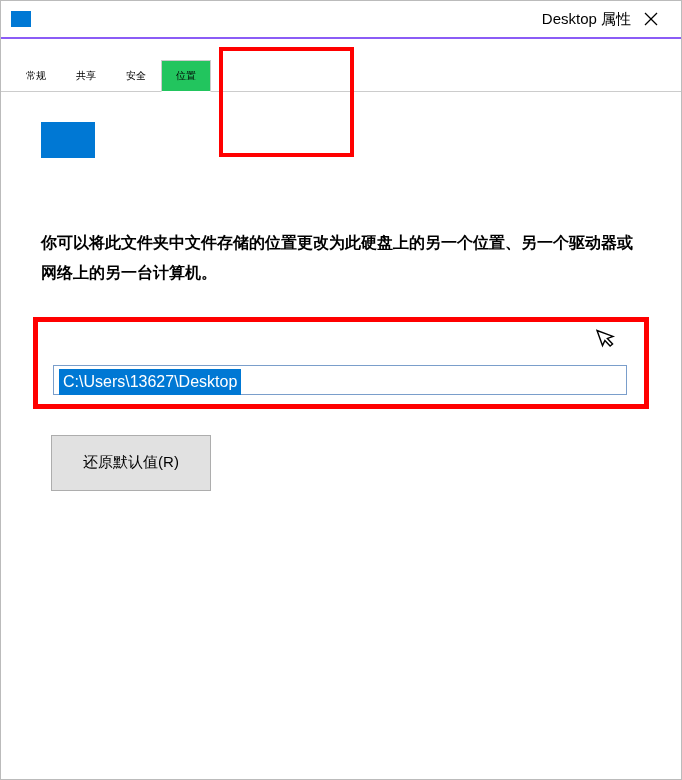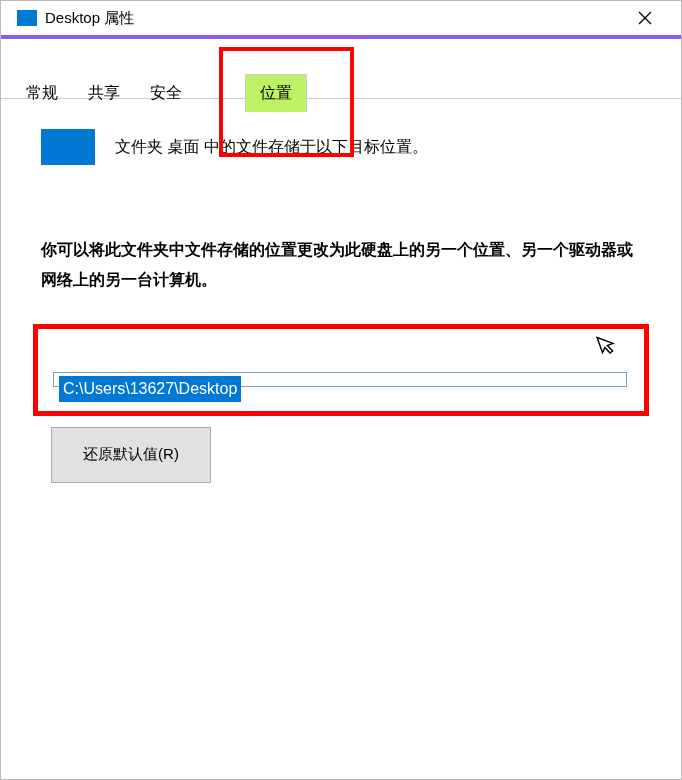--- a/index.html
+++ b/index.html
@@ -15,22 +15,23 @@
     .window {
       width: 100%;
       height: 100%;
       border: 1px solid #bbb;
       background: #fff;
     }
     .titlebar {
       height: 38px;
       display: flex;
       align-items: center;
-      padding: 0 16px;
-      border-bottom: 4px solid #8b5cf6;
+      padding: 0 10px;
+      border-bottom: 2px solid #8b5cf6;
+      text-align: right;
     }
     .titlebar-icon {
       width: 20px;
       height: 16px;
       background: #0078d4;
       margin-right: 8px;
     }
     .titlebar-title {
       flex: 1;
       font-size: 15px;
@@ -46,32 +47,31 @@
       cursor: pointer;
     }
     .tabs {
       display: flex;
       padding: 20px 0 0 10px;
       border-bottom: 1px solid #ccc;
       position: relative;
     }
     .tab {
       padding: 8px 14px;
-      font-size: 16px;
+      font-size: 10px;
       cursor: pointer;
       border: 1px solid transparent;
       border-bottom: none;
       position: relative;
-      top: 15px;
+      top: 1px;
     }
     .tab.active {
-      background: #bef264;
+      background: #22c55e;
       border: 1px solid #ccc;
       border-bottom: 1px solid #fff;
-      margin-left: 48px;
     }
     .highlight-tab {
       position: absolute;
       border: 4px solid #ff0000;
       top: 8px;
       left: 218px;
       width: 135px;
       height: 110px;
       pointer-events: none;
       z-index: 10;
@@ -115,21 +115,21 @@
       padding: 2px 4px;
       display: inline-block;
     }
     .path-wrap {
       width: 99%;
       border: 1px solid #7a9ecb;
       padding: 3px 5px;
       margin-top: 38px;
       margin-left: 2px;
       font-size: 16px;
-      height: 15px;
+      height: 30px;
       line-height: 22px;
     }
     .cursor-arrow {
       position: absolute;
       right: 22px;
       top: 8px;
       font-size: 22px;
       transform: rotate(-20deg);
       pointer-events: none;
     }
@@ -170,21 +170,20 @@
     <div class="tab">共享</div>
     <div class="tab">安全</div>
     <div class="tab active">位置</div>
     <div class="highlight-tab"></div>
   </div>
 
   <div class="content">
 
     <div class="row1">
       <div class="folder-icon"></div>
-      <div style="font-size:16px;">文件夹 桌面 中的文件存储于以下目标位置。</div>
     </div>
 
     <div class="desc-text">你可以将此文件夹中文件存储的位置更改为此硬盘上的另一个位置、另一个驱动器或网络上的另一台计算机。</div>
 
     <div class="path-area">
       <div class="highlight-path"></div>
       <div class="cursor-arrow">
         <svg width="20" height="24" viewBox="0 0 20 24">
           <path d="M2 2 L2 18 L6 14 L9 21 L12 20 L9 13 L15 13 Z" fill="none" stroke="#000" stroke-width="1.4"></path>
         </svg>

